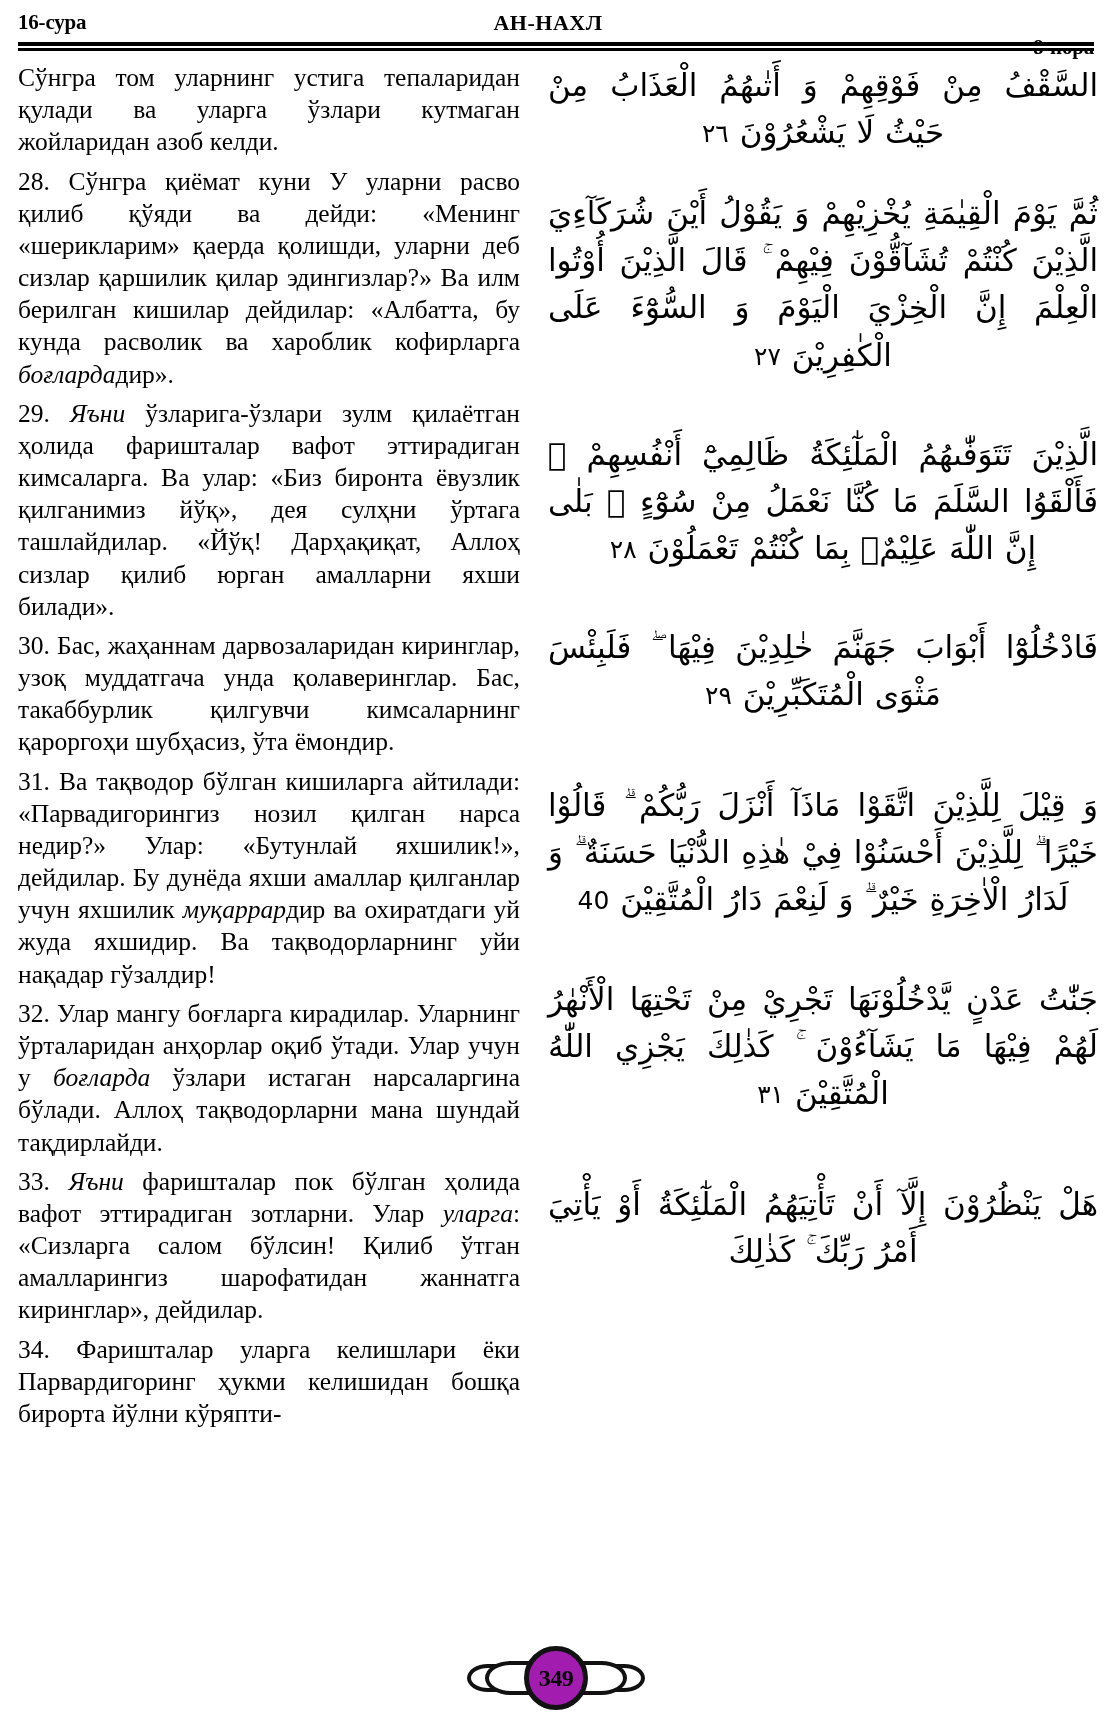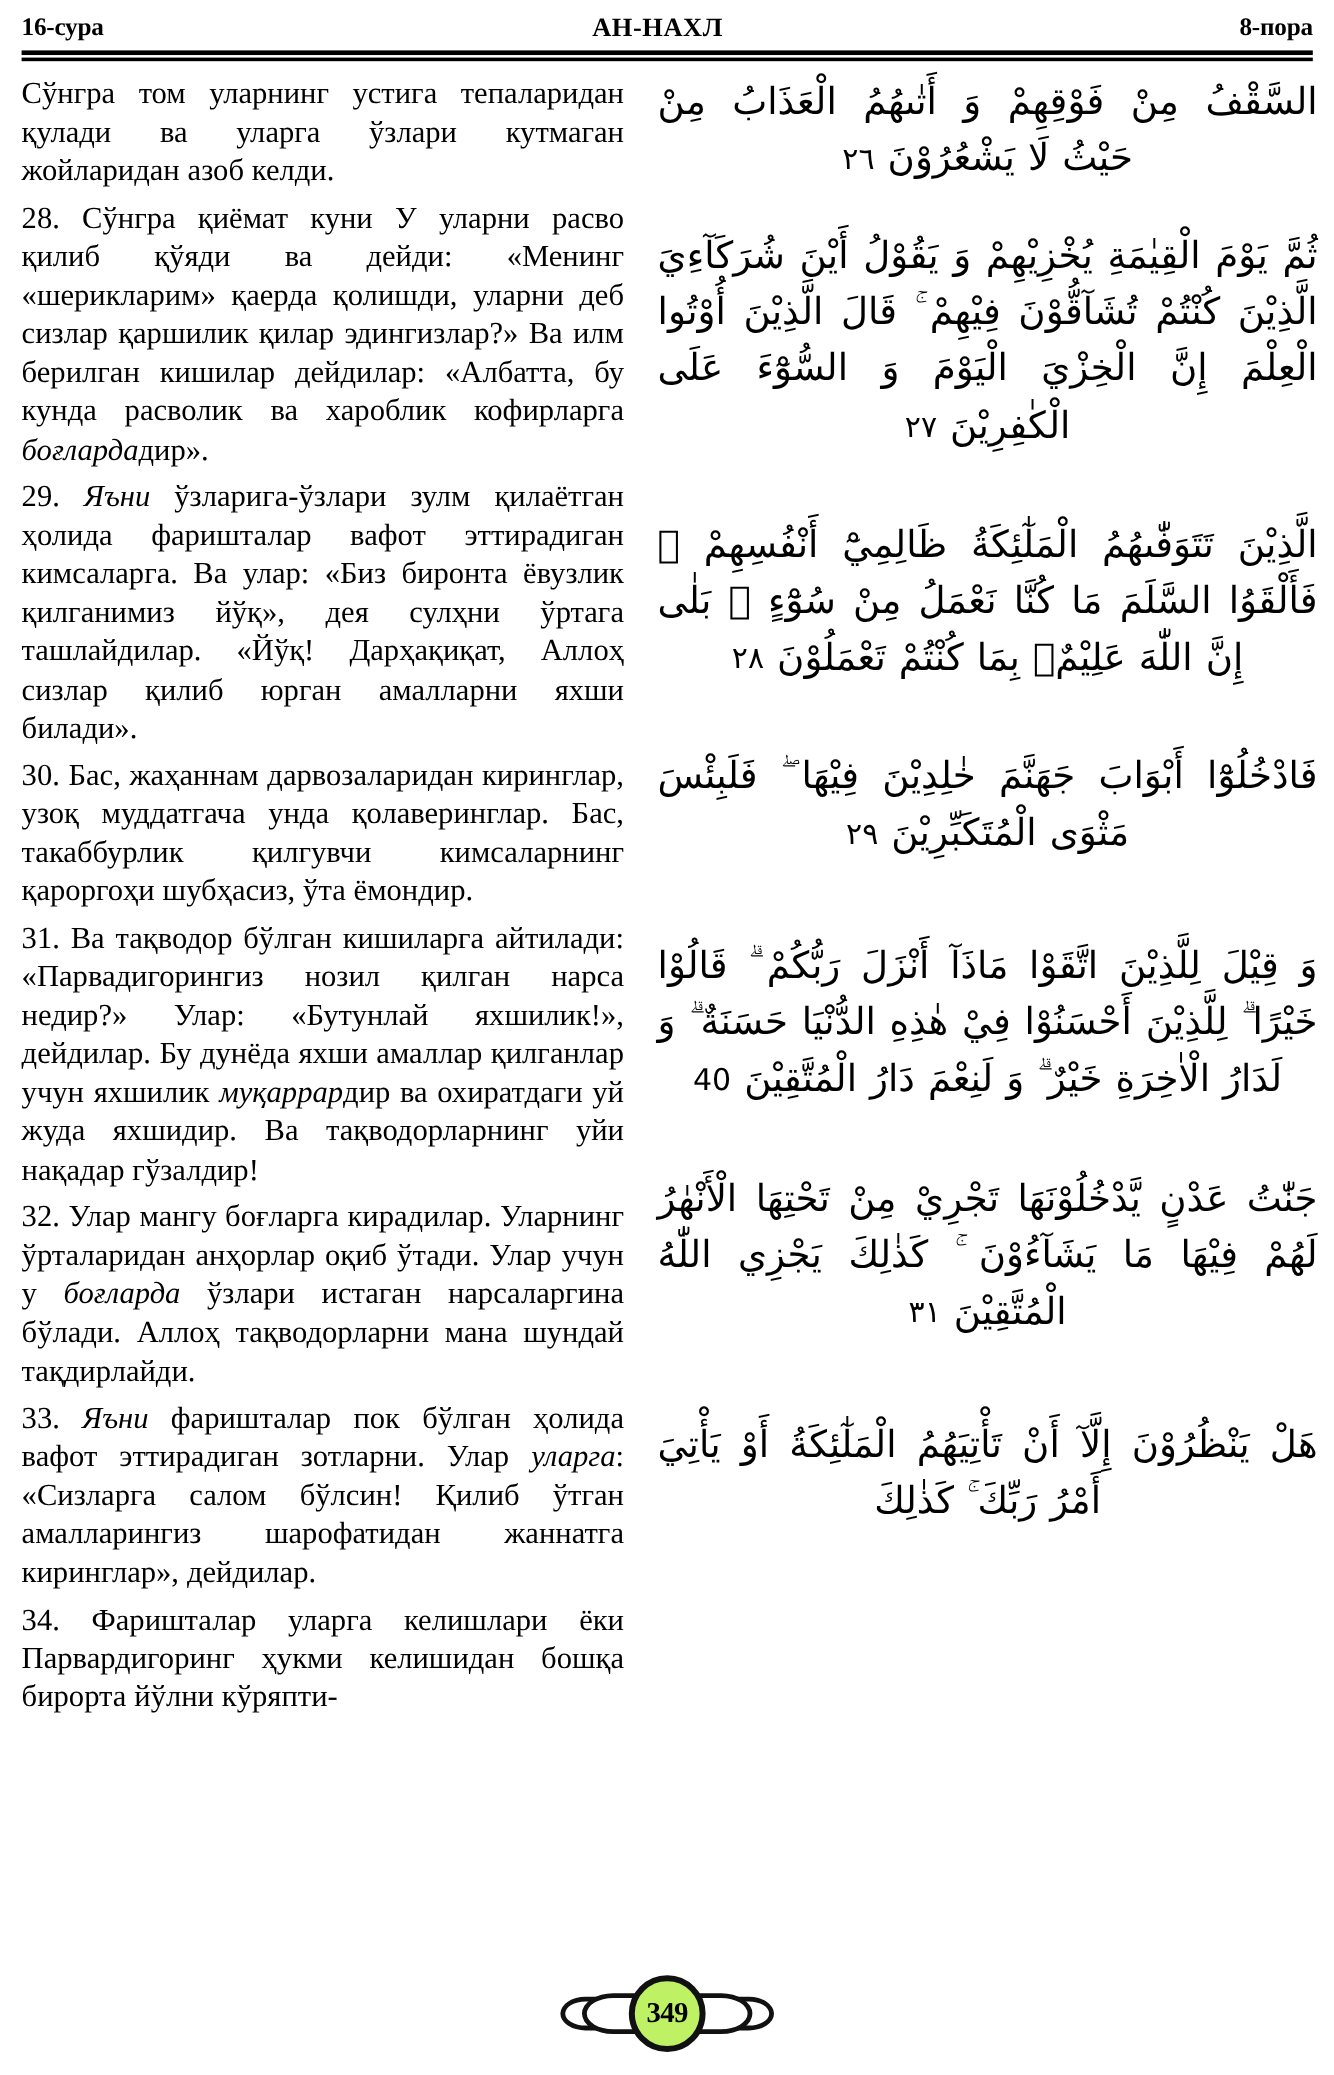--- a/index.html
+++ b/index.html
@@ -31,20 +31,21 @@
     left: 18px;
     right: 18px;
     height: 34px;
     display: flex;
     align-items: baseline;
     justify-content: space-between;
     font-family: "Liberation Serif", "DejaVu Serif", serif;
     font-weight: bold;
     font-size: 21px;
     letter-spacing: -0.2px;
+    flex-direction: column;
   }
   .header-left  { text-align: left; }
   .header-center{
     position: absolute;
     left: 0; right: 16px;
     text-align: center;
     font-size: 22px;
     letter-spacing: 0.5px;
   }
   .header-right { text-align: right; margin-left: auto; }
@@ -169,21 +170,21 @@
   .ornament .wing.right { right: 24px; border-radius: 10% 60% 60% 10% / 50% 60% 60% 50%; }
   .ornament .wing.left.outer  { left: 6px;  width: 34px; height: 20px; }
   .ornament .wing.right.outer { right: 6px; width: 34px; height: 20px; }
   .ornament .circle {
     position: relative;
     z-index: 3;
     width: 54px;
     height: 54px;
     border: 5px solid #111;
     border-radius: 50%;
-    background: #bef264;
+    background: #a21caf;
     display: flex;
     align-items: center;
     justify-content: center;
     font-family: "Liberation Serif", "DejaVu Serif", serif;
     font-weight: bold;
     font-size: 24px;
     letter-spacing: -0.5px;
   }
 </style>
 </head>

